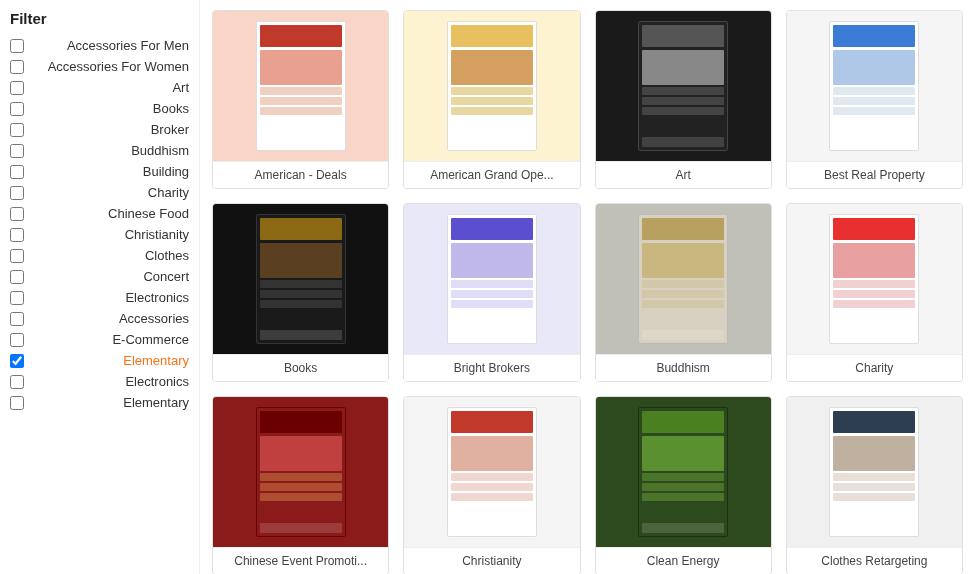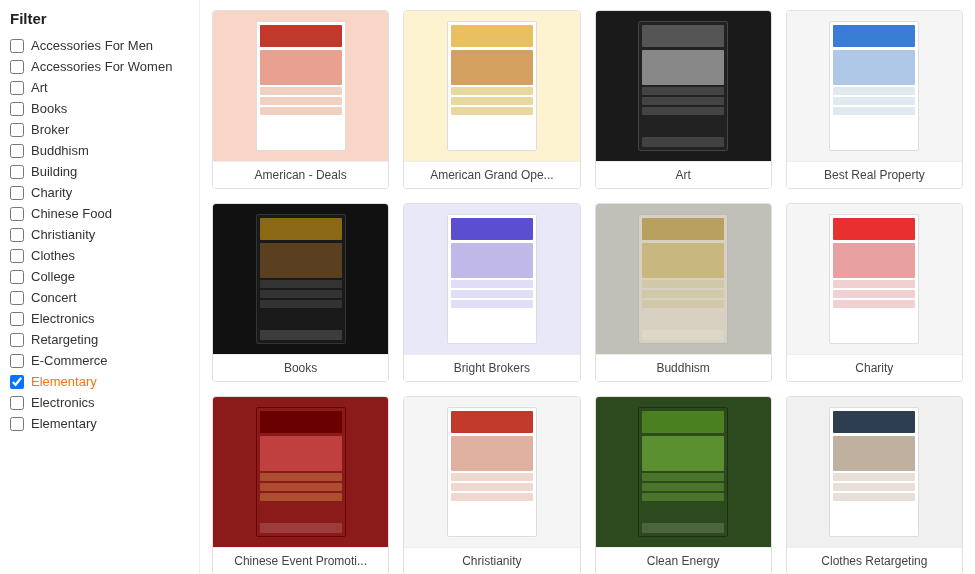--- a/index.html
+++ b/index.html
@@ -25,20 +25,21 @@
       font-size: 15px;
       font-weight: bold;
       margin-bottom: 8px;
       color: #222;
     }
     .filter-item {
       display: flex;
       align-items: center;
       padding: 3px 0;
       cursor: pointer;
+      justify-content: space-between;
     }
     .filter-item input[type="checkbox"] {
       margin-right: 7px;
       width: 14px;
       height: 14px;
       cursor: pointer;
     }
     .filter-item label {
       cursor: pointer;
       font-size: 13px;
@@ -310,34 +311,30 @@
         </div>
         <div class="filter-item">
           <input type="checkbox" id="cb-christianity" style="">
           <label for="cb-christianity">Christianity</label>
         </div>
         <div class="filter-item">
           <input type="checkbox" id="cb-clothes" style="">
           <label for="cb-clothes">Clothes</label>
         </div>
         <div class="filter-item">
-          <input type="checkbox" id="cb-college" style="">
-          <label for="cb-college">College</label>
-        </div>
-        <div class="filter-item">
           <input type="checkbox" id="cb-concert" style="">
           <label for="cb-concert">Concert</label>
         </div>
         <div class="filter-item">
           <input type="checkbox" id="cb-conference" style="">
           <label for="cb-conference">Electronics</label>
         </div>
         <div class="filter-item">
           <input type="checkbox" id="cb-construction" style="">
-          <label for="cb-construction">Retargeting</label>
+          <label for="cb-construction">Accessories</label>
         </div>
         <div class="filter-item">
           <input type="checkbox" id="cb-e-commerce" style="">
           <label for="cb-e-commerce">E-Commerce</label>
         </div>
         <div class="filter-item">
           <input type="checkbox" id="cb-education" checked="" style="">
           <label for="cb-education" class="active">Elementary</label>
         </div>
         <div class="filter-item">

